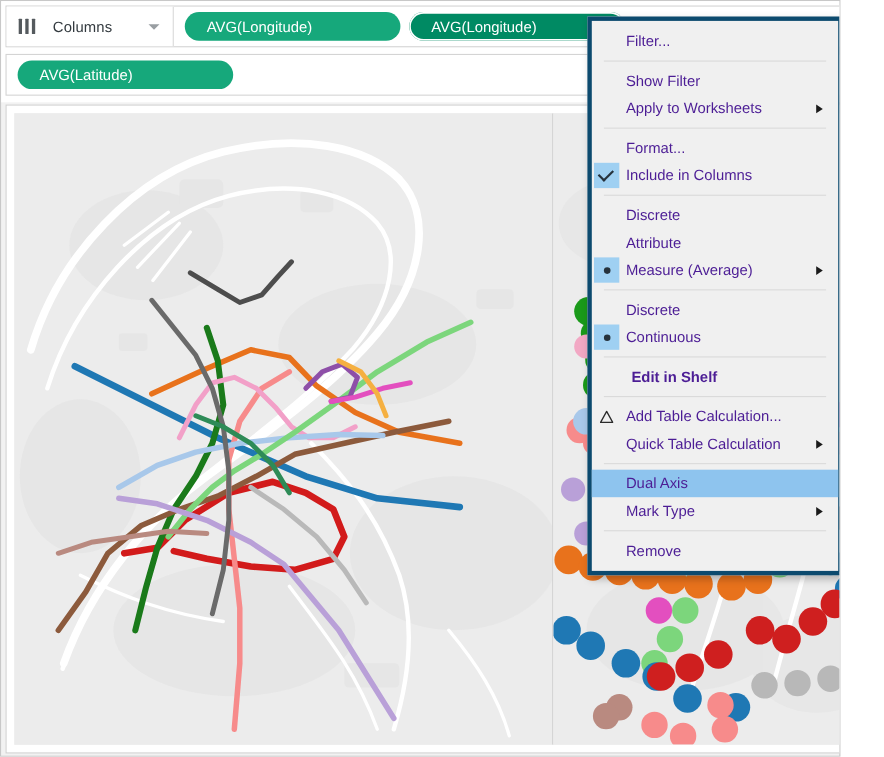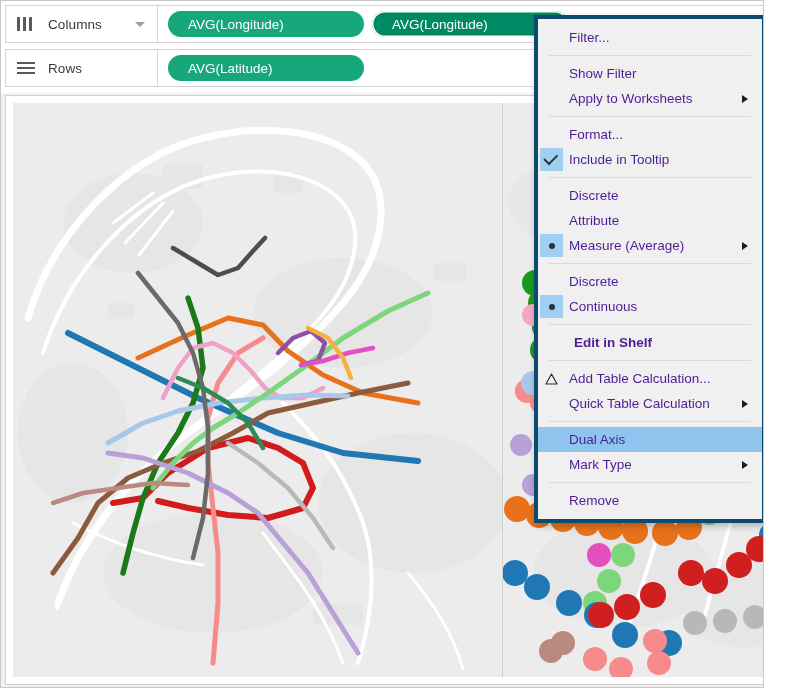--- a/index.html
+++ b/index.html
@@ -186,30 +186,20 @@
         <span class="shelf-label">Columns</span>
         <span class="shelf-caret"></span>
       </div>
       <div class="pill-track">
         <div class="pill measure">AVG(Longitude)</div>
         <div class="pill measure selected">AVG(Longitude)</div>
       </div>
     </div>
 
     <div class="shelf-row rows">
-      <div class="shelf-label-box">
-        <span class="shelf-icon">
-          <span class="icon-rows">
-              <i></i>
-              <i></i>
-              <i></i>
-            </span>
-        </span>
-        <span class="shelf-label">Rows</span>
-      </div>
       <div class="pill-track">
         <div class="pill measure">AVG(Latitude)</div>
       </div>
     </div>
 
   </div>
 
   <div class="viz-outer">
     <div class="viz-inner">
 
@@ -391,21 +381,21 @@
           <span class="ctx-arrow"></span>
         </div>
         <div class="ctx-sep"></div>
         <div class="ctx-item">
           <span>Format...</span>
         </div>
         <div class="ctx-item">
           <span class="ctx-marker boxed">
             <span class="ctx-check"></span>
           </span>
-          <span>Include in Tooltip</span>
+          <span>Include in Columns</span>
         </div>
         <div class="ctx-sep"></div>
         <div class="ctx-item">
           <span>Discrete</span>
         </div>
         <div class="ctx-item">
           <span>Attribute</span>
         </div>
         <div class="ctx-item">
           <span class="ctx-marker boxed">

